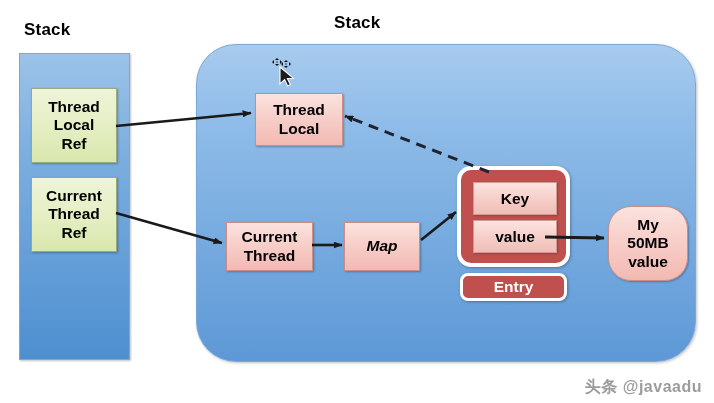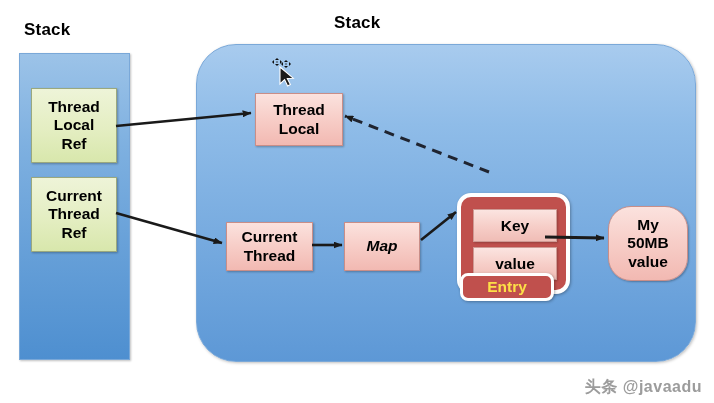--- a/index.html
+++ b/index.html
@@ -93,47 +93,46 @@
     position: absolute;
     left: 457px;
     top: 166px;
     width: 113px;
     height: 101px;
     border-radius: 14px;
     background: #c0504d;
     border: 4px solid #ffffff;
     box-sizing: border-box;
     box-shadow: 1px 1px 3px rgba(0,0,0,.3);
-    margin-top: 27px;
   }
   .entry-slot {
     position: absolute;
     background: linear-gradient(to bottom, #fbe4e0 0%, #f6cdc7 55%, #f0bdb6 100%);
     border: 1px solid #cf9a94;
     box-shadow: 1px 1px 2px rgba(0,0,0,.22);
     color: #000000;
     font-size: 15.5px;
     font-weight: 600;
     display: flex;
     align-items: center;
     justify-content: center;
     text-align: center;
   }
   #entry-label-box {
     position: absolute;
     left: 460px;
     top: 273px;
-    width: 94px;
+    width: 107px;
     height: 28px;
     border-radius: 8px;
     background: #c0504d;
     border: 3px solid #ffffff;
     box-sizing: border-box;
     box-shadow: 1px 1px 3px rgba(0,0,0,.3);
-    color: #fde047;
+    color: #ffffff;
     font-size: 15.5px;
     font-weight: 600;
     display: flex;
     align-items: center;
     justify-content: center;
   }
 
   
   #arrows {
     position: absolute;

